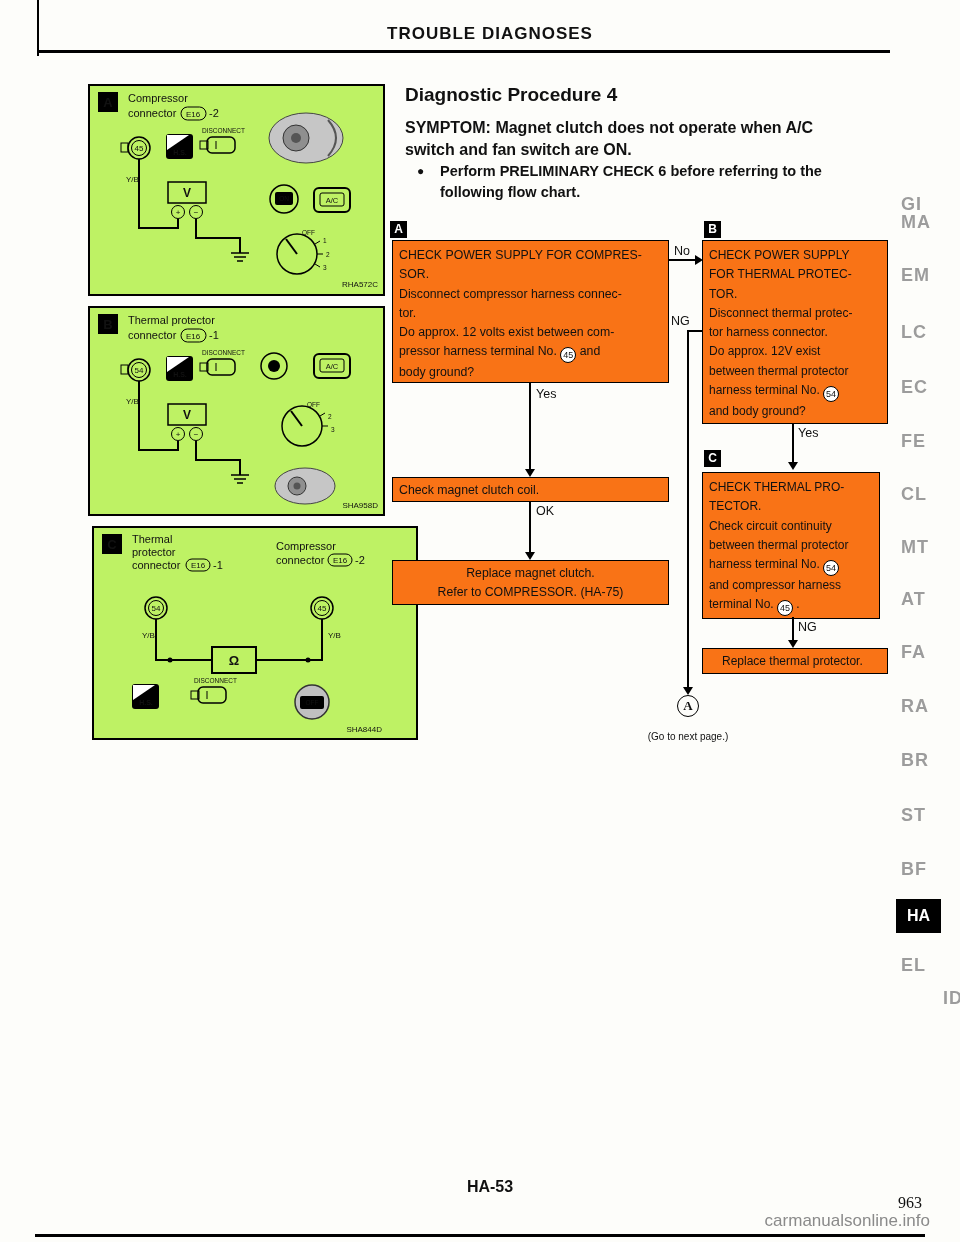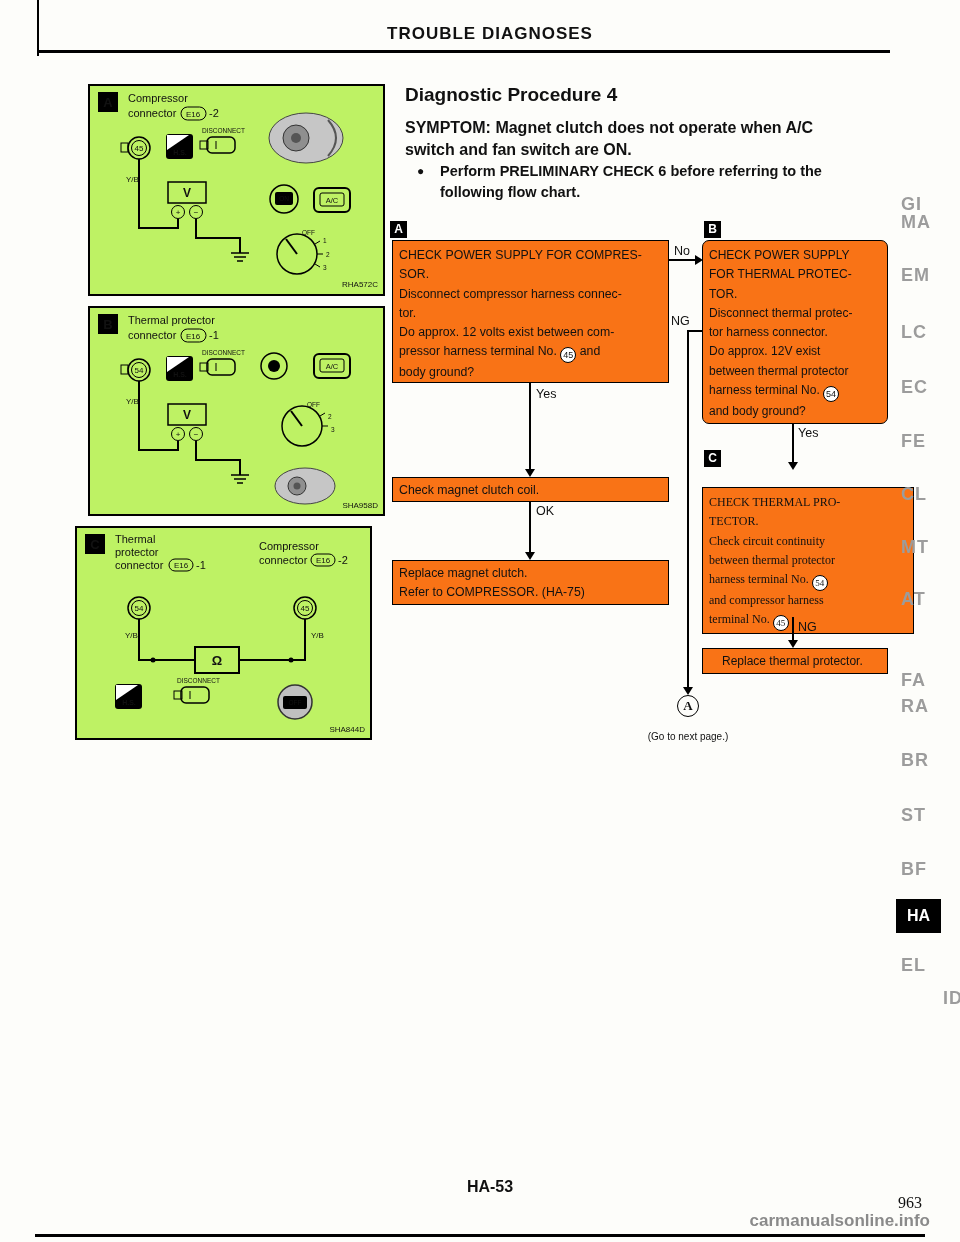--- a/index.html
+++ b/index.html
@@ -48,21 +48,21 @@
   .goto-circle { position:absolute; width:22px; height:22px; border:1.6px solid #000;
           border-radius:50%; text-align:center; line-height:20px; font-size:13px;
           font-family:"Liberation Serif", serif; font-weight:bold; background:#fdfdfa; }
 
   
   .tab { position:absolute; left:901px; font-size:18px; font-weight:bold;
          color:#9c9c9c; letter-spacing:1px; font-family:"Liberation Sans",sans-serif; }
   .tab-active { position:absolute; left:896px; width:45px; height:34px; background:#000;
          color:#fff; text-align:center; line-height:34px; font-size:16px; font-weight:bold; }
 
-  .watermark { position:absolute; color:#8a8a8a; font-size:17px;font-weight:bold; }
+  .watermark { position:absolute; color:#8a8a8a; font-size:17px; }
 </style>
 </head>
 <body>
 
 <div class="page">
 
   <div class="hrule" style="left:37px; top:0; width:2px; height:56px;"></div>
   <div class="abs" style="left:20px; top:24px; width:940px; text-align:center; font-size:17px; font-weight:bold; letter-spacing:1px;">TROUBLE DIAGNOSES</div>
   <div class="hrule" style="left:37px; top:50px; width:853px; height:3px;"></div>
 
@@ -213,21 +213,21 @@
       </g>
       <g>
         <ellipse cx="215" cy="178" rx="30" ry="18" fill="#c6c6c6" stroke="#444"></ellipse>
         <circle cx="207" cy="178" r="9" fill="#8f8f8f" stroke="#333"></circle>
         <circle cx="207" cy="178" r="3.5" fill="#555"></circle>
       </g>
       <text x="288" y="200" class="t8e">SHA958D</text>
     </svg>
   </div>
 
-  <div class="fig" style="left:75px; top:526px; width:297px; height:214px;">
+  <div class="fig" style="left:92px; top:526px; width:326px; height:214px;">
     <svg viewBox="0 0 293 210" width="293" height="210">
       <g>
         <rect x="8" y="6" width="20" height="20" fill="#000"></rect>
         <text x="18" y="21" class="svg-marker">C</text>
       </g>
       <text x="38" y="15" class="t11">Thermal</text>
       <text x="38" y="28" class="t11">protector</text>
       <text x="38" y="41" class="t11">connector</text>
       <rect x="92" y="31" width="24" height="12" rx="6" fill="none" stroke="#000"></rect>
       <text x="104" y="40" class="t8c">E16</text>
@@ -296,21 +296,21 @@
 tor.
 Do approx. 12 volts exist between com-
 pressor harness terminal No. </span><span class="term">45</span><span class="pre"> and
 body ground?</span></div>
 
   <div class="lbl" style="left:674px; top:244px;">No</div>
   <div class="hline" style="left:669px; top:259px; width:28px;"></div>
   <div class="arrow-right" style="left:695px; top:255px;"></div>
 
   <div class="marker" style="left:704px; top:221px;">B</div>
-  <div class="flowbox flowbox-sm" style="left:702px; top:240px; width:186px; height:184px;border-radius:7px;"><span class="pre">CHECK POWER SUPPLY
+  <div class="flowbox flowbox-sm" style="left:702px; top:240px; width:186px; height:184px;"><span class="pre">CHECK POWER SUPPLY
 FOR THERMAL PROTEC-
 TOR.
 Disconnect thermal protec-
 tor harness connector.
 Do approx. 12V exist
 between thermal protector
 harness terminal No. </span><span class="term">54</span><span class="pre">
 and body ground?</span></div>
 
   <div class="lbl" style="left:671px; top:314px;">NG</div>
@@ -319,29 +319,29 @@
   <div class="arrow-down" style="left:683px; top:687px;"></div>
 
   <div class="lbl" style="left:536px; top:387px;">Yes</div>
   <div class="vline" style="left:529px; top:383px; height:86px;"></div>
   <div class="arrow-down" style="left:525px; top:469px;"></div>
   <div class="flowbox" style="left:392px; top:477px; width:277px; height:25px; padding:3px 6px;"><span>Check magnet clutch coil.</span></div>
 
   <div class="lbl" style="left:536px; top:504px;">OK</div>
   <div class="vline" style="left:529px; top:502px; height:50px;"></div>
   <div class="arrow-down" style="left:525px; top:552px;"></div>
-  <div class="flowbox" style="left:392px; top:560px; width:277px; height:45px; padding:3px 6px;"><span class="pre">Replace magnet clutch.
+  <div class="flowbox" style="left:392px; top:560px; width:277px; height:45px; padding:3px 6px;text-align:center;"><span class="pre">Replace magnet clutch.
 Refer to COMPRESSOR. (HA-75)</span></div>
 
   <div class="lbl" style="left:798px; top:426px;">Yes</div>
   <div class="vline" style="left:792px; top:424px; height:38px;"></div>
   <div class="arrow-down" style="left:788px; top:462px;"></div>
 
   <div class="marker" style="left:704px; top:450px;">C</div>
-  <div class="flowbox flowbox-sm" style="left:702px; top:487px; width:212px; height:147px;font-family:Liberation Serif, serif;"><span class="pre">CHECK THERMAL PRO-
+  <div class="flowbox flowbox-sm" style="left:702px; top:472px; width:178px; height:147px;"><span class="pre">CHECK THERMAL PRO-
 TECTOR.
 Check circuit continuity
 between thermal protector
 harness terminal No. </span><span class="term">54</span><span class="pre">
 and compressor harness
 terminal No. </span><span class="term">45</span><span class="pre"> .</span></div>
 
   <div class="lbl" style="left:798px; top:620px;">NG</div>
   <div class="vline" style="left:792px; top:617px; height:23px;"></div>
   <div class="arrow-down" style="left:788px; top:640px;"></div>
@@ -352,21 +352,21 @@
 
   <div class="tab" style="top:158px;margin-top:36px;">GI</div>
   <div class="tab" style="top:212px;">MA</div>
   <div class="tab" style="top:265px;">EM</div>
   <div class="tab" style="top:322px;">LC</div>
   <div class="tab" style="top:377px;">EC</div>
   <div class="tab" style="top:431px;">FE</div>
   <div class="tab" style="top:484px;">CL</div>
   <div class="tab" style="top:537px;">MT</div>
   <div class="tab" style="top:589px;">AT</div>
-  <div class="tab" style="top:642px;margin-top:28px;">FA</div>
+  <div class="tab" style="top:642px;">FA</div>
   <div class="tab" style="top:696px;">RA</div>
   <div class="tab" style="top:750px;">BR</div>
   <div class="tab" style="top:805px;">ST</div>
   <div class="tab" style="top:859px;">BF</div>
   <div class="tab-active" style="top:899px;">HA</div>
   <div class="tab" style="top:955px;">EL</div>
   <div class="tab" style="top:988px;margin-left:42px;">IDX</div>
 
   <div class="abs" style="left:430px; top:1178px; width:120px; text-align:center; font-size:16px; font-weight:bold;">HA-53</div>
   <div class="abs" style="left:840px; top:1194px; width:82px; text-align:right; font-size:16px; font-family:'Liberation Serif',serif;">963</div>

